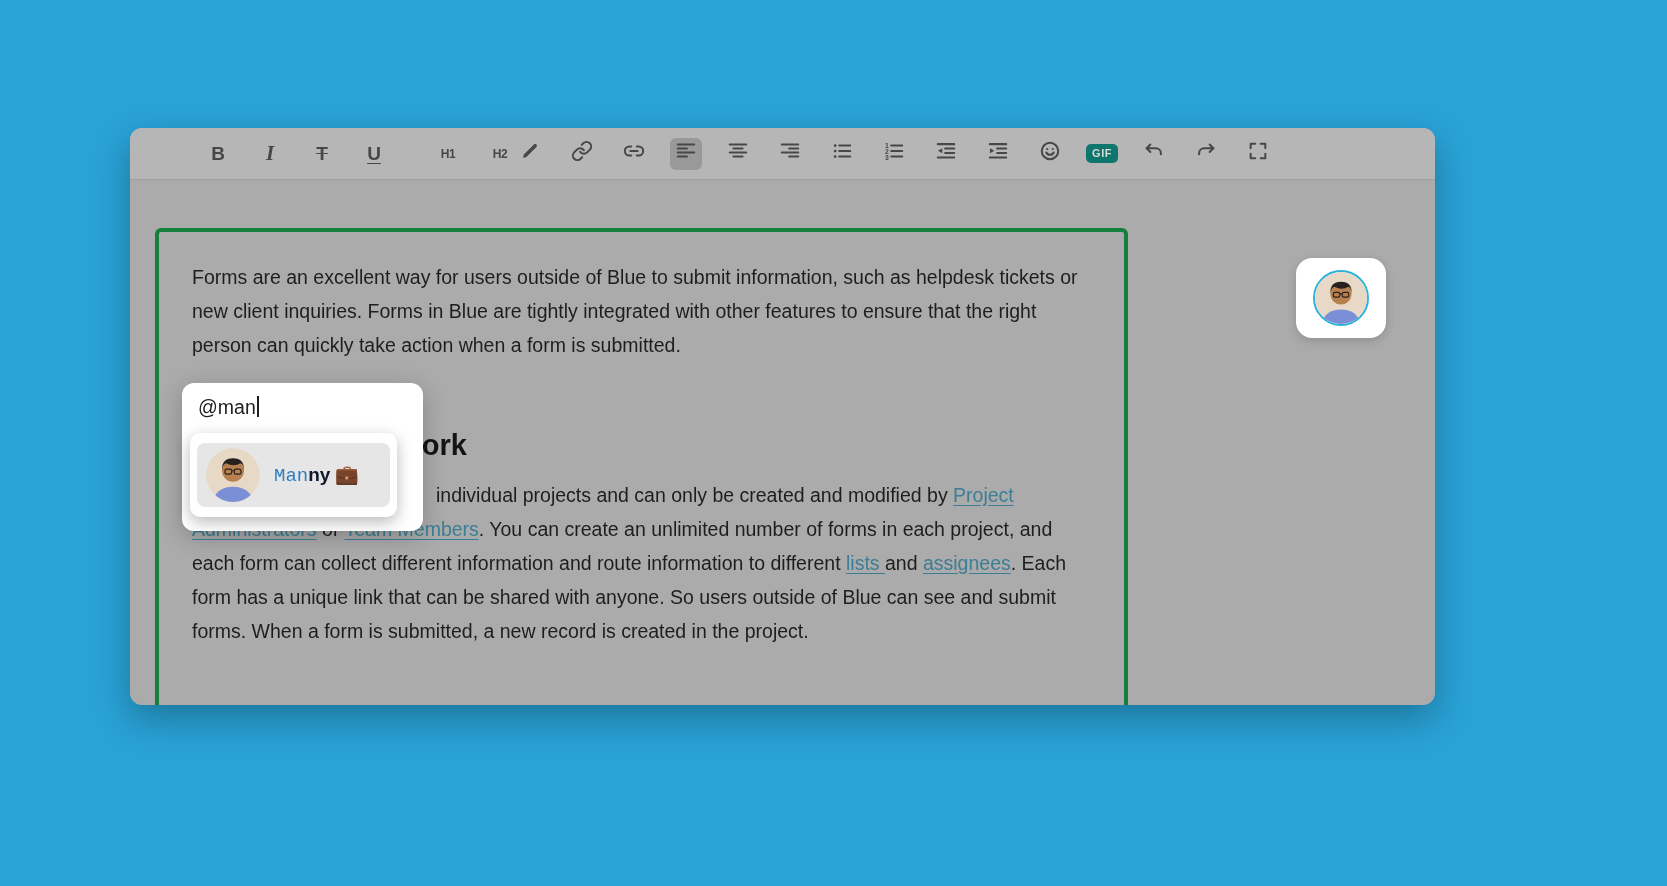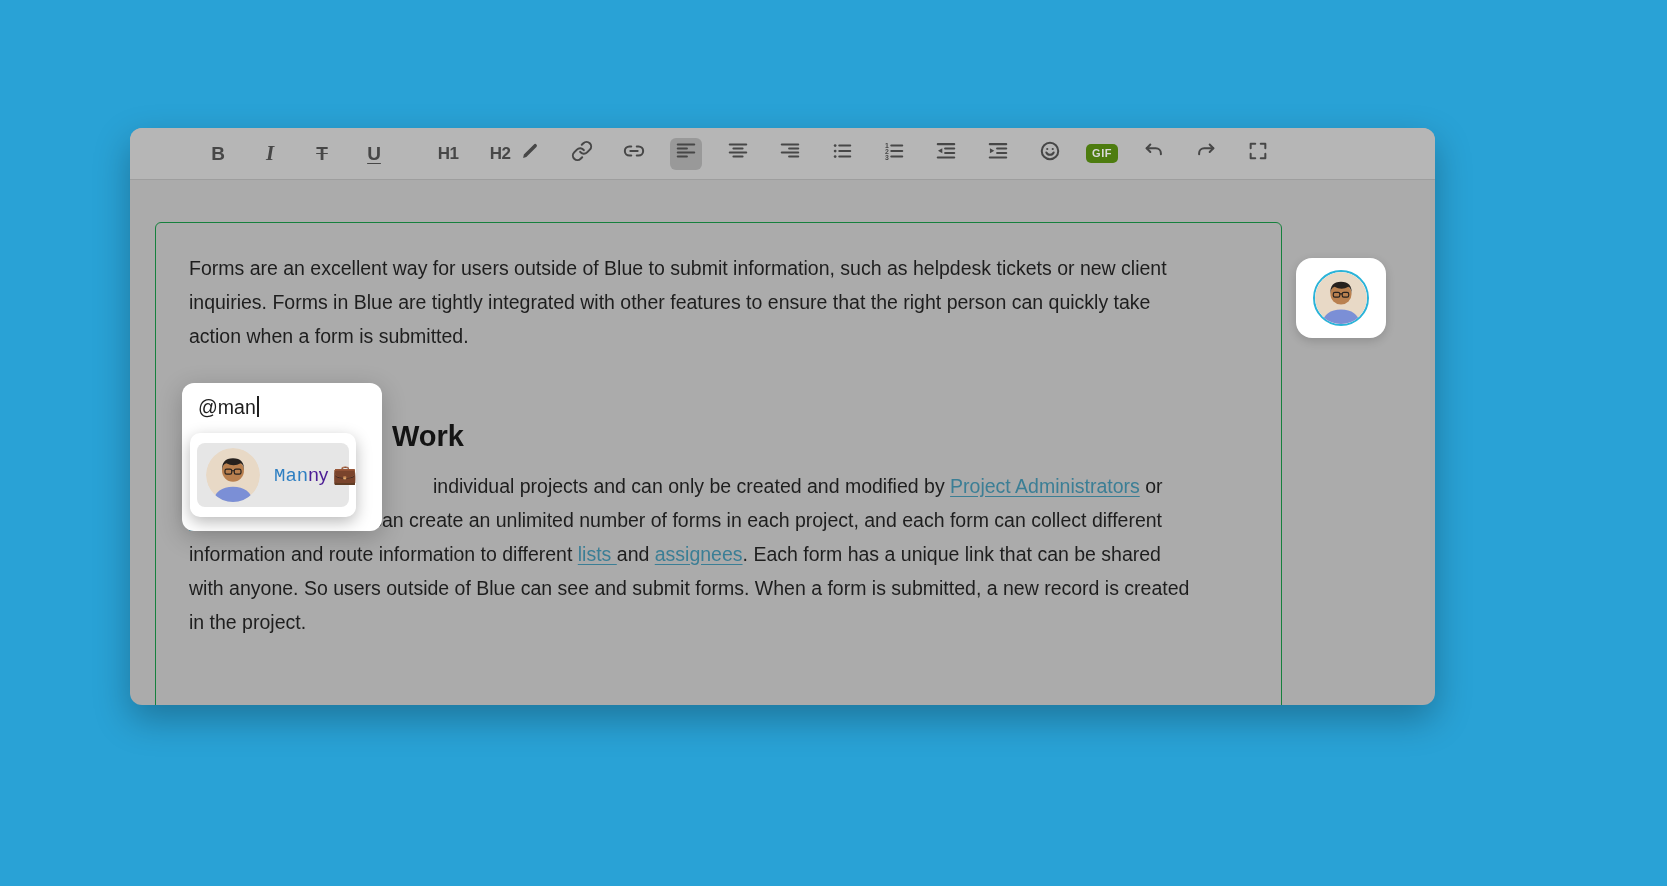--- a/index.html
+++ b/index.html
@@ -14,52 +14,52 @@
   .toolbar{height:52px;background:#B6B6B6;display:flex;align-items:center;gap:20px;
     padding:0 20px 0 72px;border-bottom:1px solid #9E9E9E;box-sizing:border-box;}
   .tb-btn{width:32px;height:32px;display:flex;align-items:center;justify-content:center;border:none;
     background:transparent;border-radius:6px;color:#474747;font-family:"Liberation Sans",sans-serif;
     font-size:19px;font-weight:bold;cursor:pointer;padding:0;flex:none;}
   .tb-btn.active{background:#999999;}
   .tb-btn svg{stroke:#474747;fill:none;stroke-width:2.2;stroke-linecap:round;stroke-linejoin:round;width:22px;height:22px;}
   .tb-btn .st{text-decoration:line-through;}
   .tb-btn .un{text-decoration:underline;text-underline-offset:3px;}
   .tb-btn .it{font-family:"Liberation Serif",serif;font-style:italic;font-size:21px;}
-  .tb-btn .hsize{font-size:17px;letter-spacing:-0.5px;margin-left:44px;}
-  .gif-badge{background:#4d7c0f;color:#D9D9D9;font-size:11px;font-weight:700;border-radius:5px;
+  .tb-btn .hsize{font-size:12px;letter-spacing:-0.5px;margin-left:44px;}
+  .gif-badge{background:#0f766e;color:#D9D9D9;font-size:11px;font-weight:700;border-radius:5px;
     padding:4px 6px;letter-spacing:.5px;line-height:1;}
 
   
   .editor-body{position:relative;height:525px;}
-  .content-box{position:absolute;left:25px;top:42px;width:1127px;height:620px;border:1px solid #15803d;
+  .content-box{position:absolute;left:25px;top:48px;width:973px;height:620px;border:4px solid #15803d;
     border-radius:6px;box-sizing:border-box;padding:28px 44px 0 33px;cursor:text;}
   .content-text{max-width:1005px;font-size:19.5px;line-height:34px;color:#1E1E1E;}
   .content-text p{margin:0;}
   .p1{margin-bottom:24px;}
   .mention-line{height:34px;}
   .doc-heading{font-size:29px;line-height:38px;font-weight:700;color:#141414;margin:30px 0 14px 203px;}
   .p2{text-indent:244px;}
   .doclink{color:var(--link-color,#3B7E95);text-underline-offset:3px;cursor:pointer;}
 
   
-  .mention-popup{position:absolute;left:52px;top:255px;width:200px;background:#FFFFFF;border-radius:12px;
+  .mention-popup{position:absolute;left:52px;top:255px;width:241px;background:#FFFFFF;border-radius:12px;
     box-shadow:0 6px 24px rgba(0,0,0,.22);padding:10px 0 14px;z-index:5;}
   .mention-query{padding:3px 16px 6px;font-size:19.5px;color:#1E1E1E;}
   .caret{display:inline-block;width:2px;height:21px;background:#1E1E1E;vertical-align:-3px;margin-left:1px;
     animation:blink 1.1s steps(1) infinite;}
   @keyframes blink{50%{opacity:0;}}
   .mention-panel{margin:8px 26px 0 8px;background:#FFFFFF;border-radius:10px;
     box-shadow:0 5px 16px rgba(0,0,0,.28);padding:10px 7px;}
   .mention-row{display:flex;align-items:center;gap:14px;background:#E6E6E6;border-radius:8px;
     padding:5px 9px;cursor:pointer;}
   .mention-avatar{width:54px;height:54px;border-radius:50%;overflow:hidden;flex:none;}
   .mention-avatar svg{display:block;width:100%;height:100%;}
   .mention-name{font-size:19px;white-space:nowrap;}
   .mention-name .hl{color:var(--mention-highlight,#2E7FC2);font-family:Liberation Mono, monospace;}
-  .mention-name .rest{color:#4c1d95;}
+  .mention-name .rest{color:#0f172a;font-weight:bold;}
 
   
   .avatar-card{position:absolute;left:1166px;top:78px;width:90px;height:80px;background:#FFFFFF;
     border-radius:16px;box-shadow:0 3px 10px rgba(0,0,0,.16);display:flex;align-items:center;
     justify-content:center;cursor:pointer;z-index:4;}
   .avatar-ring{width:56px;height:56px;border-radius:50%;border:2.5px solid var(--avatar-ring,#2BB3D8);
     overflow:hidden;box-sizing:border-box;}
   .avatar-ring svg{display:block;width:100%;height:100%;}
 </style>
 </head>

